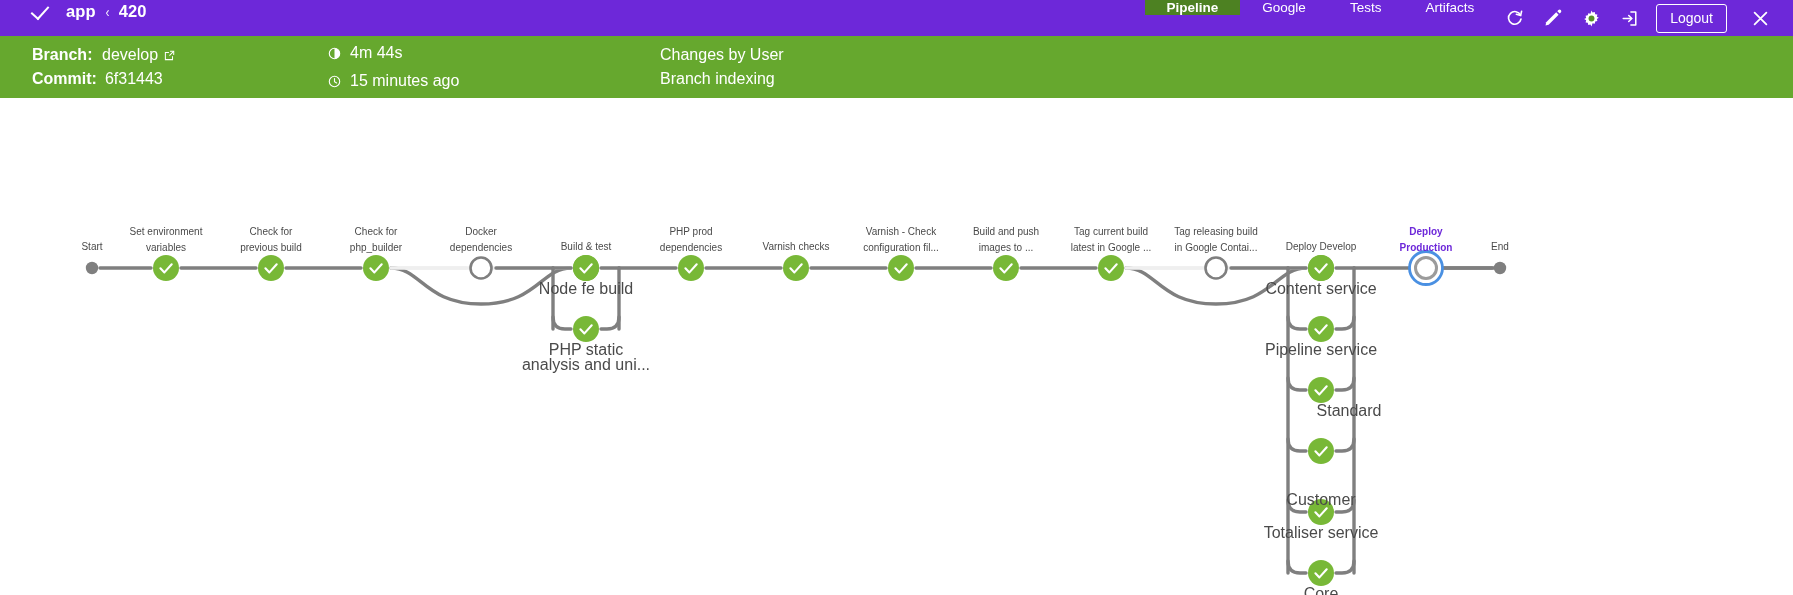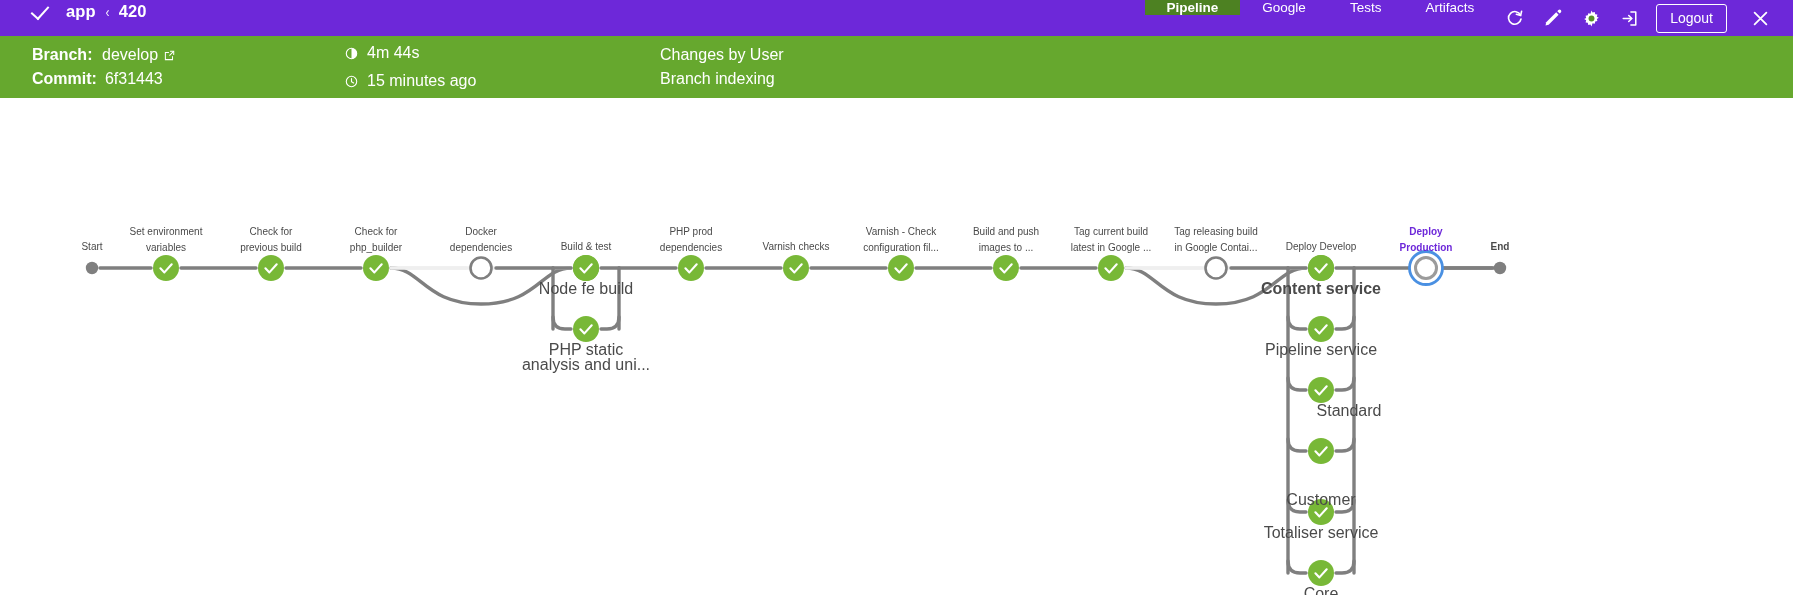--- a/index.html
+++ b/index.html
@@ -98,21 +98,21 @@
   }
   .info-col { display: flex; flex-direction: column; gap: 8px; }
   .info-row {
     display: flex; align-items: center;
     font-size: 16px;
     line-height: 1;
     white-space: nowrap;
   }
   .info-key { font-weight: bold; min-width: 62px; }
   .info-val { margin-left: 8px; font-weight: normal; }
-  .col-meta { position: absolute; left: 345px; gap: 12px; }
+  .col-meta { position: absolute; left: 328px; gap: 12px; }
   .col-changes { position: absolute; left: 660px; }
   .meta-ic { margin-right: 9px; display: inline-flex; }
   .ext-ic { margin-left: 6px; display: inline-flex; }
 
   
   .canvas { position: relative; width: 1793px; height: 497px; background: #fff; }
   .canvas svg { position: absolute; left: 0; top: 0; }
   .lbl {
     position: absolute;
     font-size: 10px;
@@ -361,21 +361,21 @@
         <circle cx="1426" cy="170" r="10.5" fill="#ffffff" stroke="#9b9b9b" stroke-width="3"></circle>
       </g>
       <g>
         <circle cx="1500" cy="170" r="6.2" fill="#7f7f7f"></circle>
       </g>
     </svg>
   <div id="labels">
       <div class="sublbl" style="left: 586px; top: 183px;">Node fe build</div>
       <div class="sublbl" style="left: 586px; top: 244px;">PHP static
 analysis and uni...</div>
-      <div class="sublbl" style="left: 1321px; top: 183px; font-weight: bold;">Content service</div>
+      <div class="sublbl" style="left: 1321px; top: 183px;">Content service</div>
       <div class="sublbl" style="left: 1321px; top: 244px;">Pipeline service</div>
       <div class="sublbl" style="left: 1321px; top: 305px; margin-left: 28px;">Standard</div>
       <div class="sublbl" style="left: 1321px; top: 366px; margin-top: 28px;">Customer</div>
       <div class="sublbl" style="left: 1321px; top: 427px;">Totaliser service</div>
       <div class="sublbl" style="left: 1321px; top: 488px;">Core</div>
       <div class="lbl" style="left: 92px; top: 141px;">Start</div>
       <div class="lbl" style="left: 166px; top: 126px;">Set environment
 variables</div>
       <div class="lbl" style="left: 271px; top: 126px;">Check for
 previous build</div>
@@ -391,15 +391,15 @@
 configuration fil...</div>
       <div class="lbl" style="left: 1006px; top: 126px;">Build and push
 images to ...</div>
       <div class="lbl" style="left: 1111px; top: 126px;">Tag current build
 latest in Google ...</div>
       <div class="lbl" style="left: 1216px; top: 126px;">Tag releasing build
 in Google Contai...</div>
       <div class="lbl" style="left: 1321px; top: 141px;">Deploy Develop</div>
       <div class="lbl bold" style="left: 1426px; top: 126px;">Deploy
 Production</div>
-      <div class="lbl" style="left: 1500px; top: 141px; font-weight: bold;">End</div>
+      <div class="lbl" style="left: 1500px; top: 141px;">End</div>
     </div>
 </div>
 
 </body></html>

